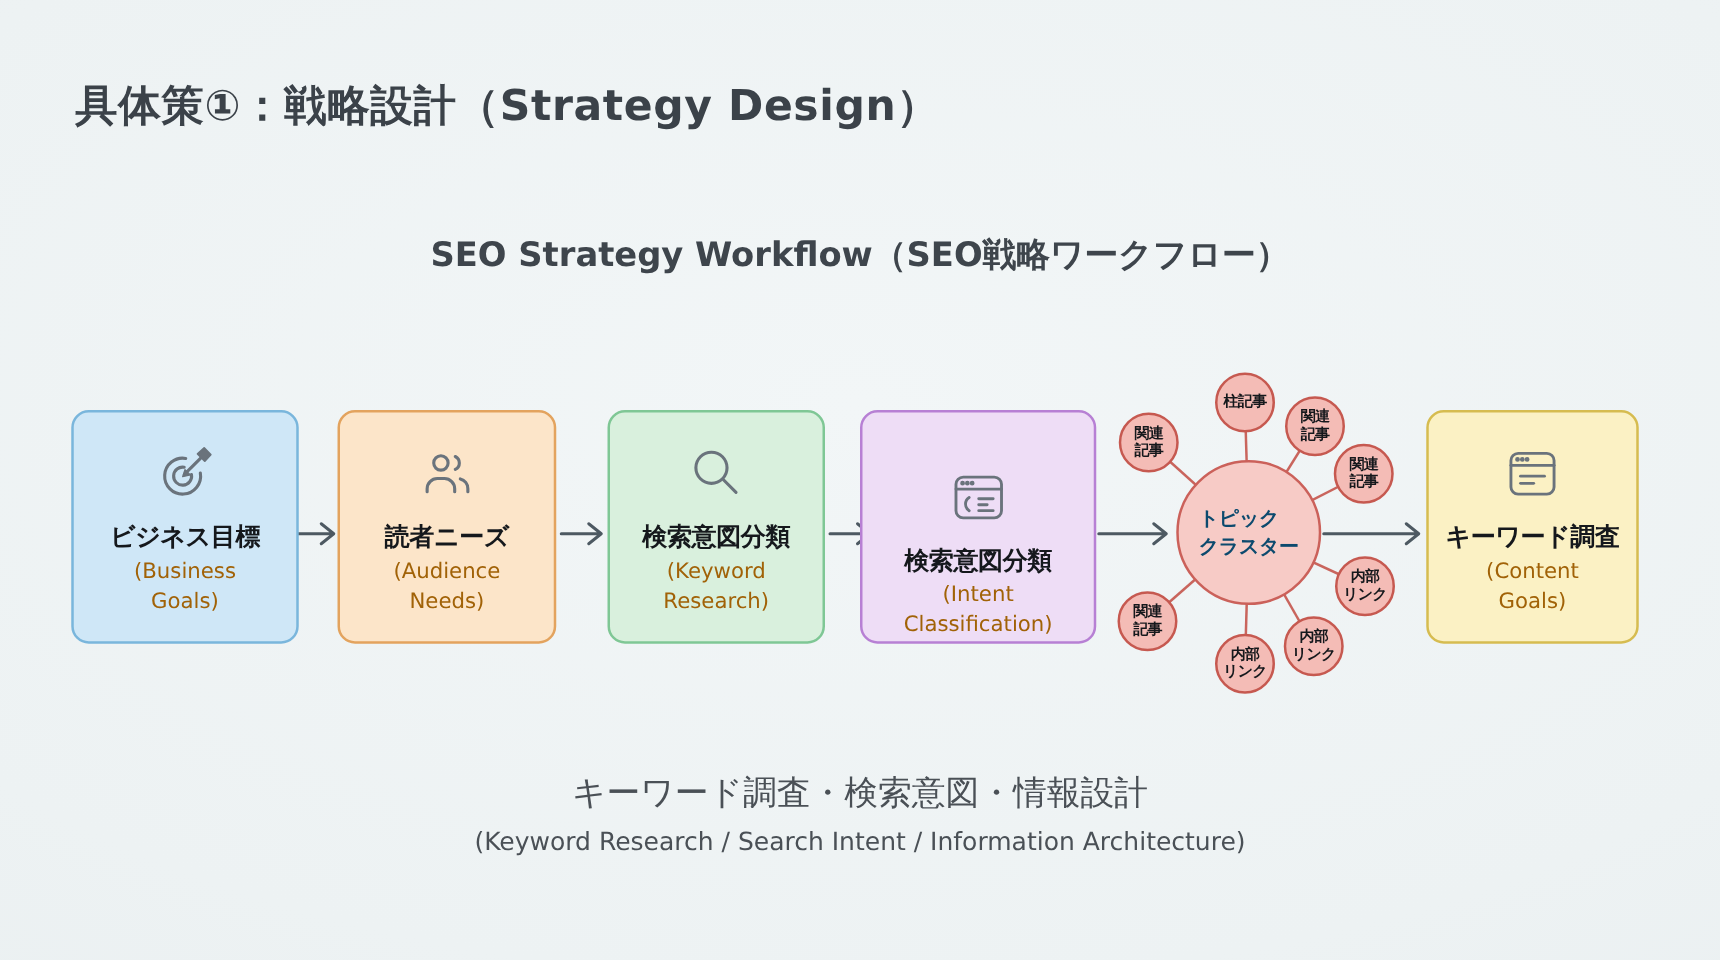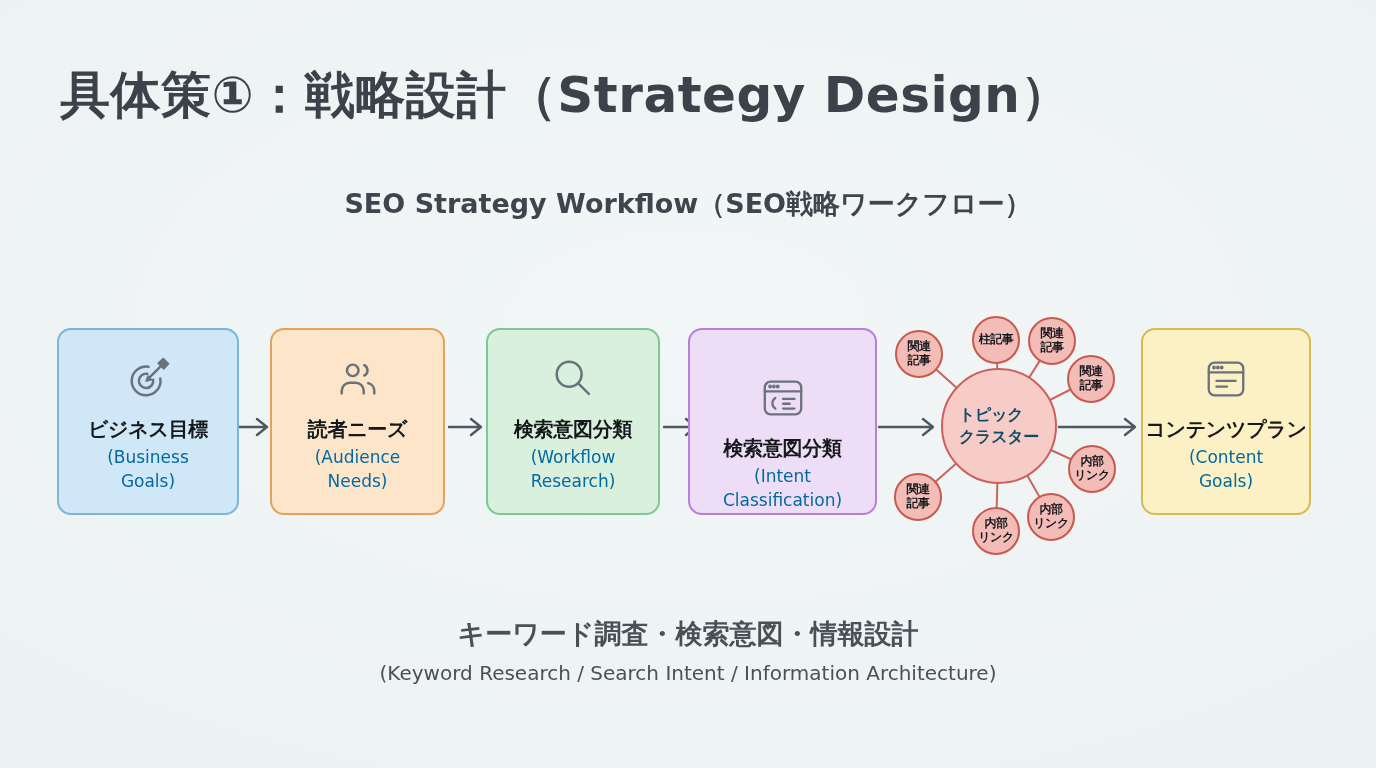--- a/index.html
+++ b/index.html
@@ -3,66 +3,66 @@
 <meta charset="utf-8">
 <style>
   html,body{margin:0;padding:0;background:#dfe5e7;}
   .slide{
     position:relative;width:1376px;height:768px;overflow:hidden;
     background:radial-gradient(ellipse 120% 110% at 50% 42%, #f2f6f7 0%, #edf2f3 55%, #e7edef 100%);
     font-family:"DejaVu Sans","Liberation Sans",sans-serif;
   }
   .title{
     position:absolute;left:60px;top:62px;
-    font-size:50px;font-weight:700;color:#3b4249;letter-spacing:.5px;white-space:nowrap;
+    font-size:34px;font-weight:700;color:#3b4249;letter-spacing:.5px;white-space:nowrap;
   }
   .subtitle{
     position:absolute;left:0;right:0;top:186px;text-align:center;
     font-size:27px;font-weight:700;color:#3e454c;white-space:nowrap;
   }
   .connector-layer{position:absolute;left:0;top:0;z-index:1;}
   .flow-box{
     position:absolute;top:328px;height:187px;box-sizing:border-box;
     border-radius:14px;border:2px solid;z-index:2;
     display:flex;flex-direction:column;align-items:center;text-align:center;
     padding-top:26px;
   }
   .box-1{left:57px;width:182px;background:#cfe7f7;border-color:#7ab6dc;}
   .box-2{left:270px;width:175px;background:#fce5c9;border-color:#e3a35e;}
   .box-3{left:486px;width:174px;background:#d9f0dd;border-color:#7fc795;}
   .box-4{left:688px;width:189px;background:#eeddf6;border-color:#b780d4;justify-content:flex-end;}
   .box-5{left:1141px;width:170px;background:#fbf1c4;border-color:#d6bc50;}
   .box-icon{width:46px;height:46px;margin-bottom:14px;color:#6a737c;flex:none;}
   .box-icon svg{width:100%;height:100%;display:block;}
   .box-jp{font-size:20px;font-weight:700;color:#15181c;margin-bottom:3px;white-space:nowrap;letter-spacing:-.3px;}
-  .box-en{font-size:17px;color:#0369a1;line-height:1.4;white-space:pre-line;}
+  .box-en{font-size:17px;color:#a16207;line-height:1.4;white-space:pre-line;}
   .cluster-center{
     position:absolute;left:941px;top:368px;width:116px;height:116px;box-sizing:border-box;
     border-radius:50%;background:#f7cbc6;border:2px solid #cb615a;z-index:3;
     display:flex;align-items:center;justify-content:center;text-align:left;
     font-size:16px;font-weight:700;color:#0c4a6e;line-height:1.35;white-space:pre-line;letter-spacing:-.3px;
   }
   .sat{
     position:absolute;width:48px;height:48px;box-sizing:border-box;
     border-radius:50%;background:#f4bcb6;border:2px solid #c65950;z-index:2;
     display:flex;align-items:center;justify-content:center;text-align:center;
     font-size:12px;font-weight:700;color:#15181c;line-height:1.15;white-space:pre-line;letter-spacing:-.5px;
   }
-  .sat-0{left:972px;top:316px;}
+  .sat-0{left:972px;top:298px;}
   .sat-1{left:1028px;top:317px;}
   .sat-2{left:1067px;top:355px;}
   .sat-3{left:895px;top:330px;}
   .sat-4{left:894px;top:473px;}
   .sat-5{left:972px;top:507px;}
   .sat-6{left:1027px;top:493px;}
   .sat-7{left:1068px;top:445px;}
   .caption{
     position:absolute;left:0;right:0;top:616px;text-align:center;color:#4a5056;
   }
-  .caption-jp{font-size:27px;font-weight:700;margin-bottom:9px;white-space:nowrap;}
+  .caption-jp{font-size:27px;font-weight:400;margin-bottom:9px;white-space:nowrap;}
   .caption-en{font-size:20px;font-weight:400;white-space:nowrap;}
 </style>
 </head>
 <body>
 
 <div class="slide">
 
   <div class="title">具体策①：戦略設計（Strategy Design）</div>
   <div class="subtitle">SEO Strategy Workflow（SEO戦略ワークフロー）</div>
 
@@ -116,21 +116,21 @@
   </div>
 
   <div class="flow-box box-3">
     <span class="box-icon">
       <svg viewBox="0 0 48 48" stroke="currentColor" stroke-width="2.6" fill="none" stroke-linecap="round" stroke-linejoin="round">
         <circle cx="20" cy="19" r="13"></circle>
         <path d="M30 29 L40.5 39.5"></path>
       </svg>
     </span>
     <div class="box-jp">検索意図分類</div>
-    <div class="box-en">(Workflow
+    <div class="box-en">(Keyword
 Research)</div>
   </div>
 
   <div class="flow-box box-4">
     <span class="box-icon">
       <svg viewBox="0 0 48 48" stroke="currentColor" stroke-width="2.4" fill="none" stroke-linecap="round" stroke-linejoin="round">
         <rect x="5" y="7" width="38" height="34" rx="6"></rect>
         <path d="M5 17 H43"></path>
         <circle cx="10.5" cy="12" r="0.8" fill="currentColor"></circle>
         <circle cx="14.5" cy="12" r="0.8" fill="currentColor"></circle>
@@ -169,21 +169,21 @@
       <svg viewBox="0 0 48 48" stroke="currentColor" stroke-width="2.4" fill="none" stroke-linecap="round" stroke-linejoin="round">
         <rect x="6" y="7" width="36" height="34" rx="6"></rect>
         <path d="M6 17 H42"></path>
         <circle cx="11.5" cy="12" r="0.8" fill="currentColor"></circle>
         <circle cx="15.5" cy="12" r="0.8" fill="currentColor"></circle>
         <circle cx="19.5" cy="12" r="0.8" fill="currentColor"></circle>
         <path d="M14 26 H34"></path>
         <path d="M14 32 H25"></path>
       </svg>
     </span>
-    <div class="box-jp">コンテンツプラン</div>
+    <div class="box-jp">キーワード調査</div>
     <div class="box-en">(Content
 Goals)</div>
   </div>
 
   <div class="caption">
     <div class="caption-jp">キーワード調査・検索意図・情報設計</div>
     <div class="caption-en">(Keyword Research / Search Intent / Information Architecture)</div>
   </div>
 
 </div>

